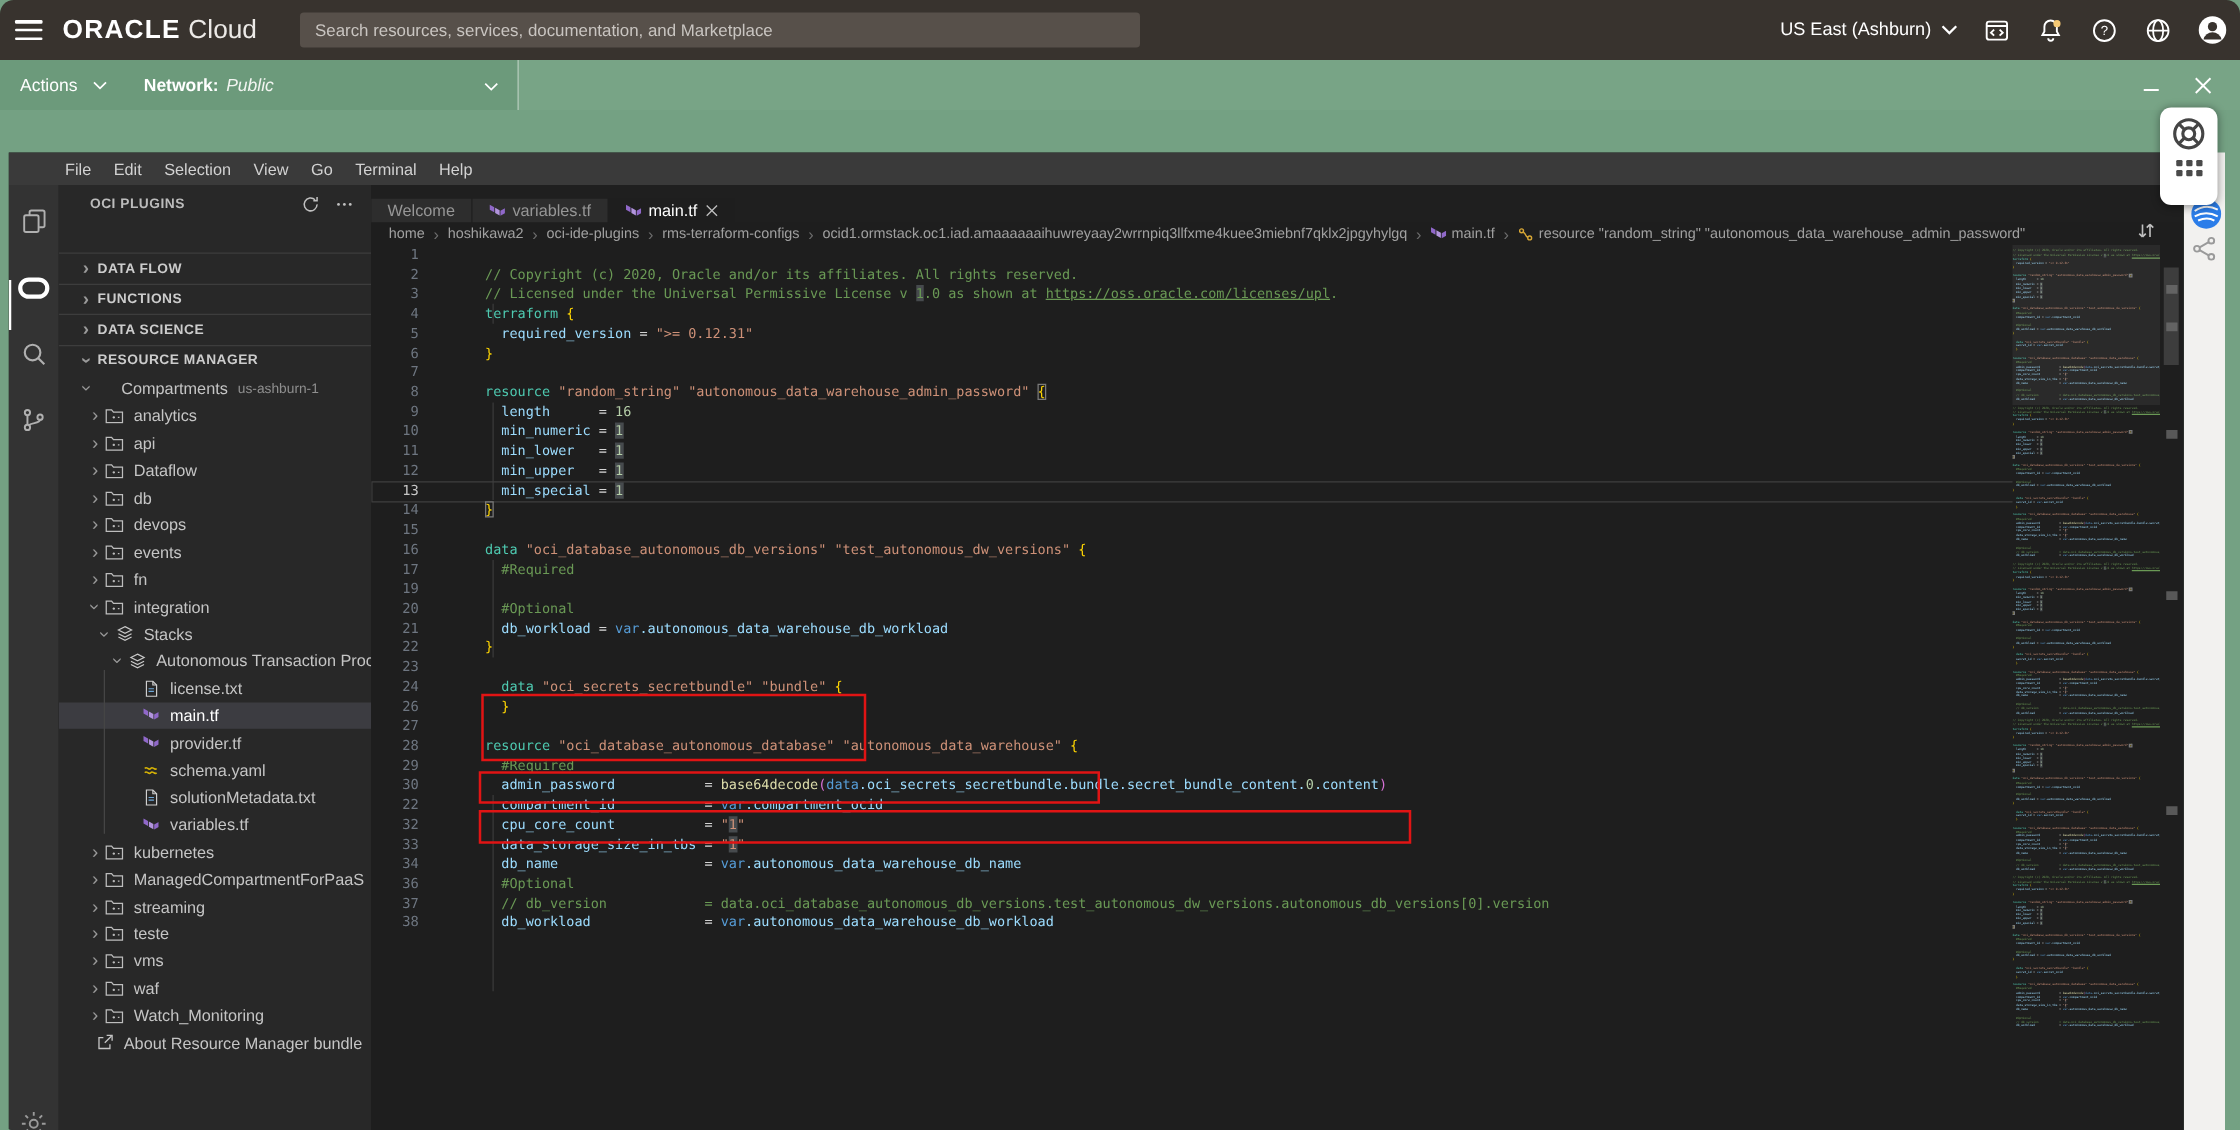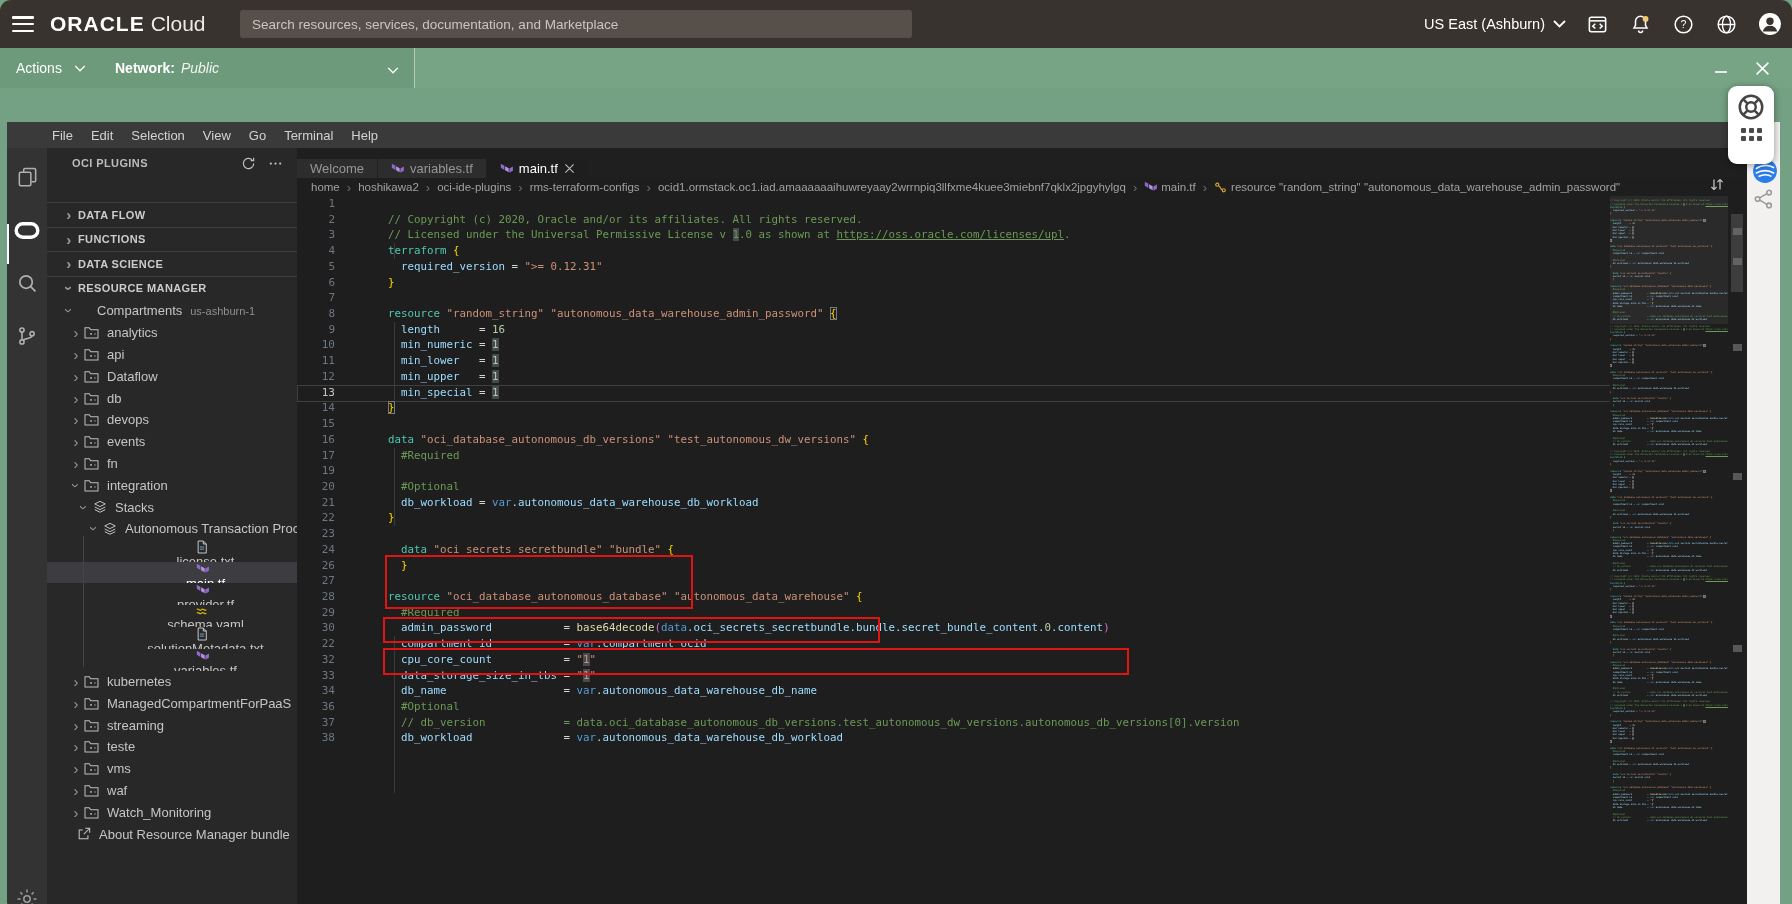--- a/index.html
+++ b/index.html
@@ -43,21 +43,21 @@
   .sb-head .sp{flex:1;}
   .sb-tools{display:flex;gap:12px;}
   .sb-gap{height:24px;}
   .row{display:flex;align-items:center;height:21.8px;cursor:pointer;white-space:nowrap;overflow:hidden;}
   .row.section{height:23.5px;font-weight:bold;font-size:11px;letter-spacing:.4px;border-top:1px solid #3d3d3d;padding-left:15px;color:#cccccc;}
   .row.comp{padding-left:15px;}
   .row.comp .lbl{margin-left:21px;}
   .row.folder{padding-left:22px;}
   .row.stack1{padding-left:30px;}
   .row.stack2{padding-left:40px;}
-  .row.file{padding-left:65px;flex-direction:column;}
+  .row.file{padding-left:65px;}
   .row.link{padding-left:28px;}
   .row.sel{background:#3c3c41;color:#fff;}
   .chev{width:14px;flex:none;color:#9a9a9a;font-size:15px;line-height:1;display:inline-block;text-align:center;transform-origin:center;}
   .chev.down{transform:rotate(90deg);}
   .row .tico{width:17px;margin-right:5px;flex:none;}
   .row .lbl{margin-left:2px;}
   .badge{font-size:11px;color:#8f8f8f;margin-left:8px;}
   .guide{position:absolute;left:36px;top:388px;width:1px;height:131px;background:#454545;}
   
   .editor{flex:1;display:flex;flex-direction:column;min-width:0;position:relative;}

